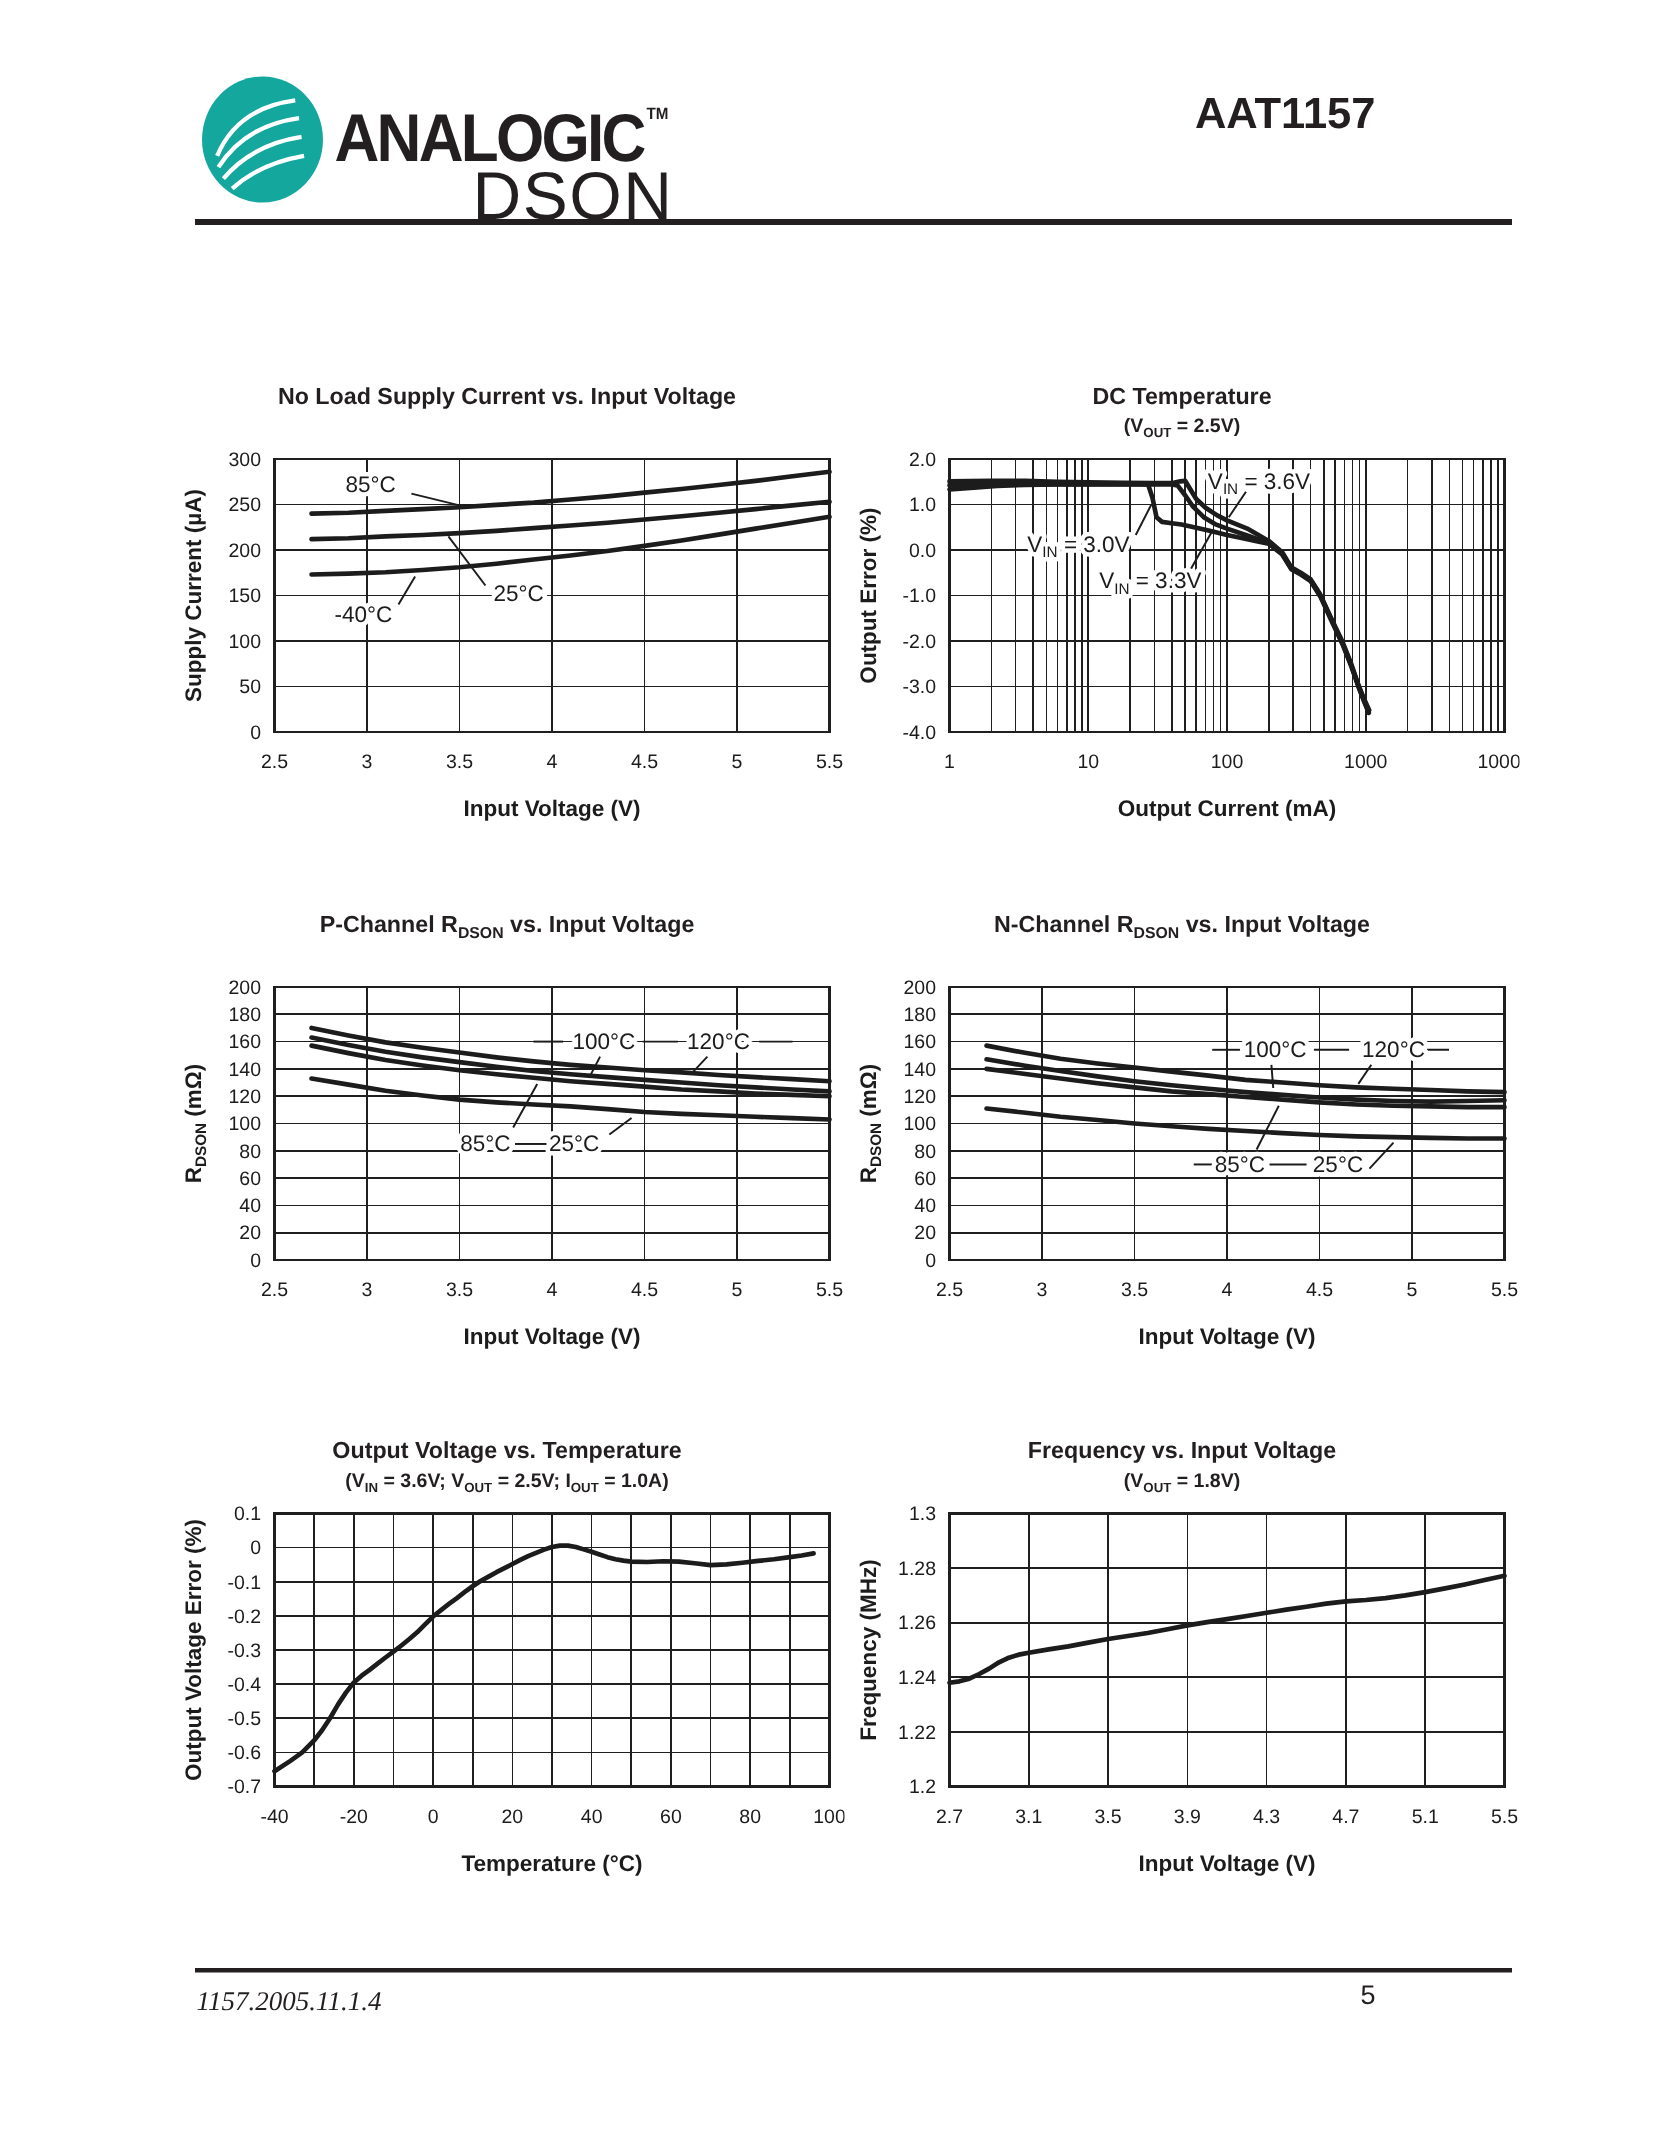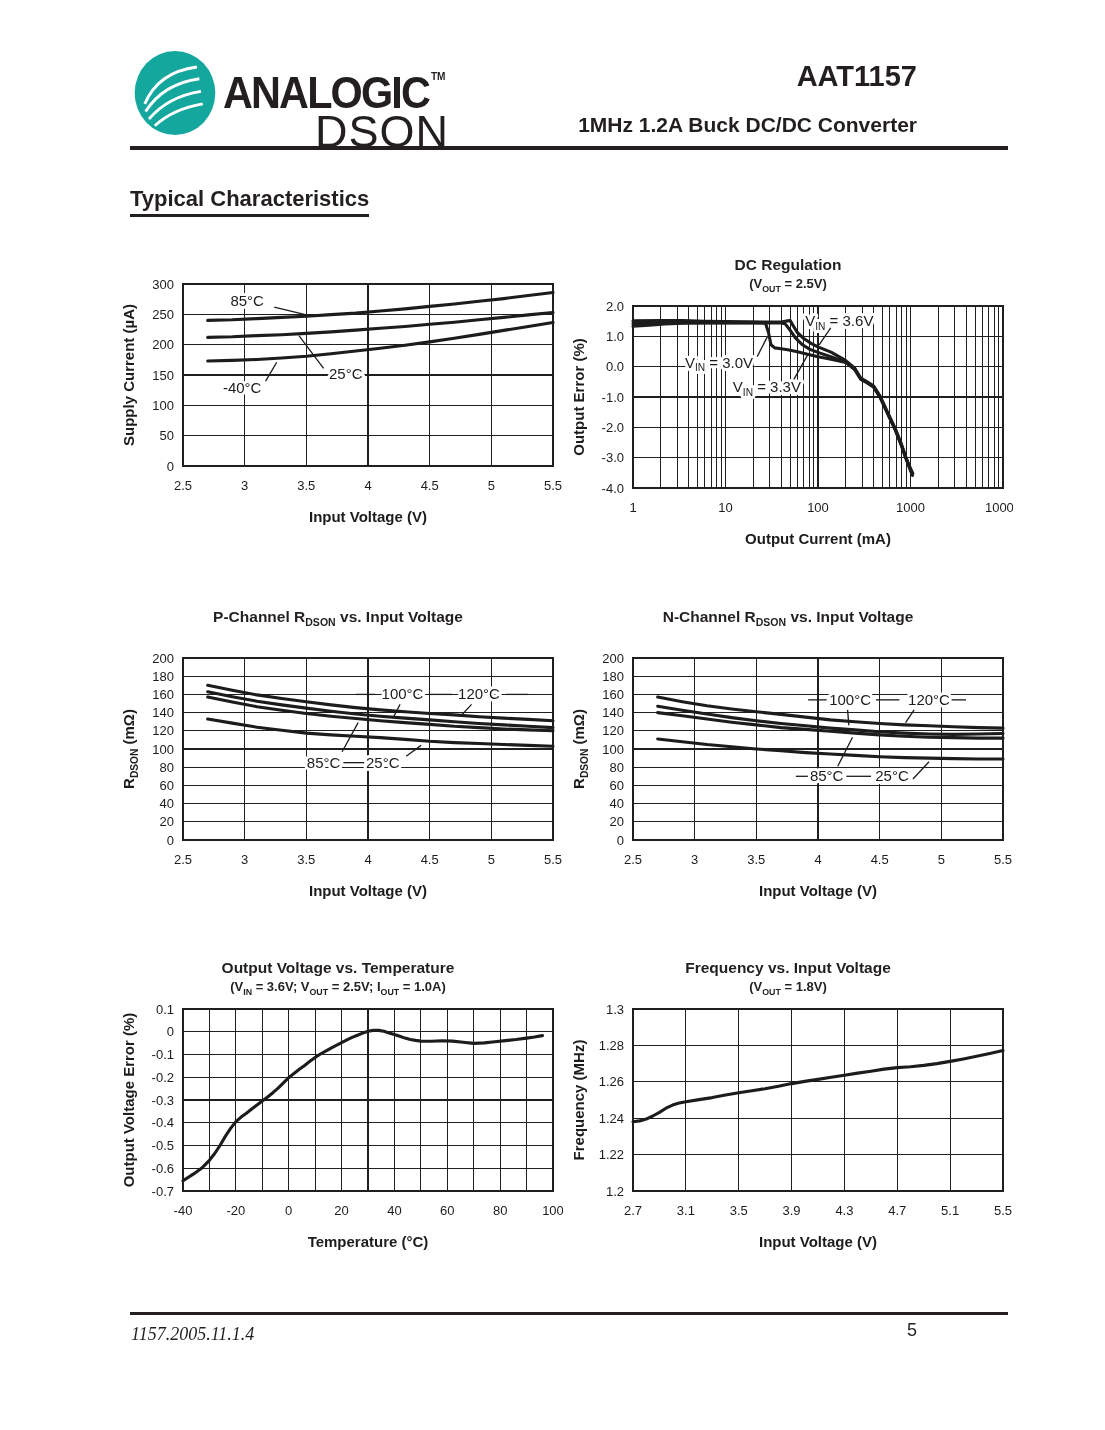--- a/index.html
+++ b/index.html
@@ -59,26 +59,25 @@
       <path d="M19 82 Q42 55 81 49" fill="none" stroke="#ffffff" stroke-width="3.4"></path>
       <path d="M26 90 Q48 70 83 64" fill="none" stroke="#ffffff" stroke-width="3.4"></path>
     </svg>
     <div class="logo-text">
       <div class="brand1"><span>ANALOGIC</span><span class="tm">TM</span></div>
       <div class="brand2">DSON</div>
     </div>
   </div>
 
   <div class="part-number">AAT1157</div>
-  <div class="doc-title">1MHz 1.2A Buck DC/DC Converter</div>
   <div class="header-rule"></div>
 
-  <h2 class="section-title">Typical Characteristics</h2>
 
   <figure class="chart-block" style="left:113px;top:254px;">
+    <div class="chart-title"><span>No Load Supply Current vs. Input Voltage</span></div>
     <div class="chart-subtitle"></div>
     <svg class="plot" viewBox="0 0 450 262">
         <g>
           <line x1="70" y1="10" x2="70" y2="192" class="grid"></line>
           <line x1="131.66666666666666" y1="10" x2="131.66666666666666" y2="192" class="grid"></line>
           <line x1="193.33333333333331" y1="10" x2="193.33333333333331" y2="192" class="grid"></line>
           <line x1="255" y1="10" x2="255" y2="192" class="grid"></line>
           <line x1="316.66666666666663" y1="10" x2="316.66666666666663" y2="192" class="grid"></line>
           <line x1="378.33333333333337" y1="10" x2="378.33333333333337" y2="192" class="grid"></line>
           <line x1="440" y1="10" x2="440" y2="192" class="grid"></line>
@@ -119,21 +118,21 @@
           <text x="61" y="75.16666666666667" class="tick" text-anchor="end">200</text>
           <text x="61" y="44.833333333333314" class="tick" text-anchor="end">250</text>
           <text x="61" y="14.5" class="tick" text-anchor="end">300</text>
           <text x="255" y="248" class="axis" text-anchor="middle"><tspan>Input Voltage (V)</tspan></text>
           <text x="16" y="106" class="axis" text-anchor="middle" transform="rotate(-90 16 101)"><tspan>Supply Current (µA)</tspan></text>
         </g>
       </svg>
   </figure>
 
   <figure class="chart-block" style="left:563px;top:254px;">
-    <div class="chart-title"><span>DC Regulation</span></div>
+    <div class="chart-title"><span>DC Temperature</span></div>
     <div class="chart-subtitle"><span>(V</span><sub>OUT</sub><span> = 2.5V)</span></div>
     <svg class="plot" viewBox="0 0 450 262">
         <g>
           <line x1="97.84527459891827" y1="10" x2="97.84527459891827" y2="192" class="minor"></line>
           <line x1="114.13371606156878" y1="10" x2="114.13371606156878" y2="192" class="minor"></line>
           <line x1="125.69054919783653" y1="10" x2="125.69054919783653" y2="192" class="minor"></line>
           <line x1="134.65472540108175" y1="10" x2="134.65472540108175" y2="192" class="minor"></line>
           <line x1="141.97899066048706" y1="10" x2="141.97899066048706" y2="192" class="minor"></line>
           <line x1="148.17156870131876" y1="10" x2="148.17156870131876" y2="192" class="minor"></line>
           <line x1="153.53582379675478" y1="10" x2="153.53582379675478" y2="192" class="minor"></line>

